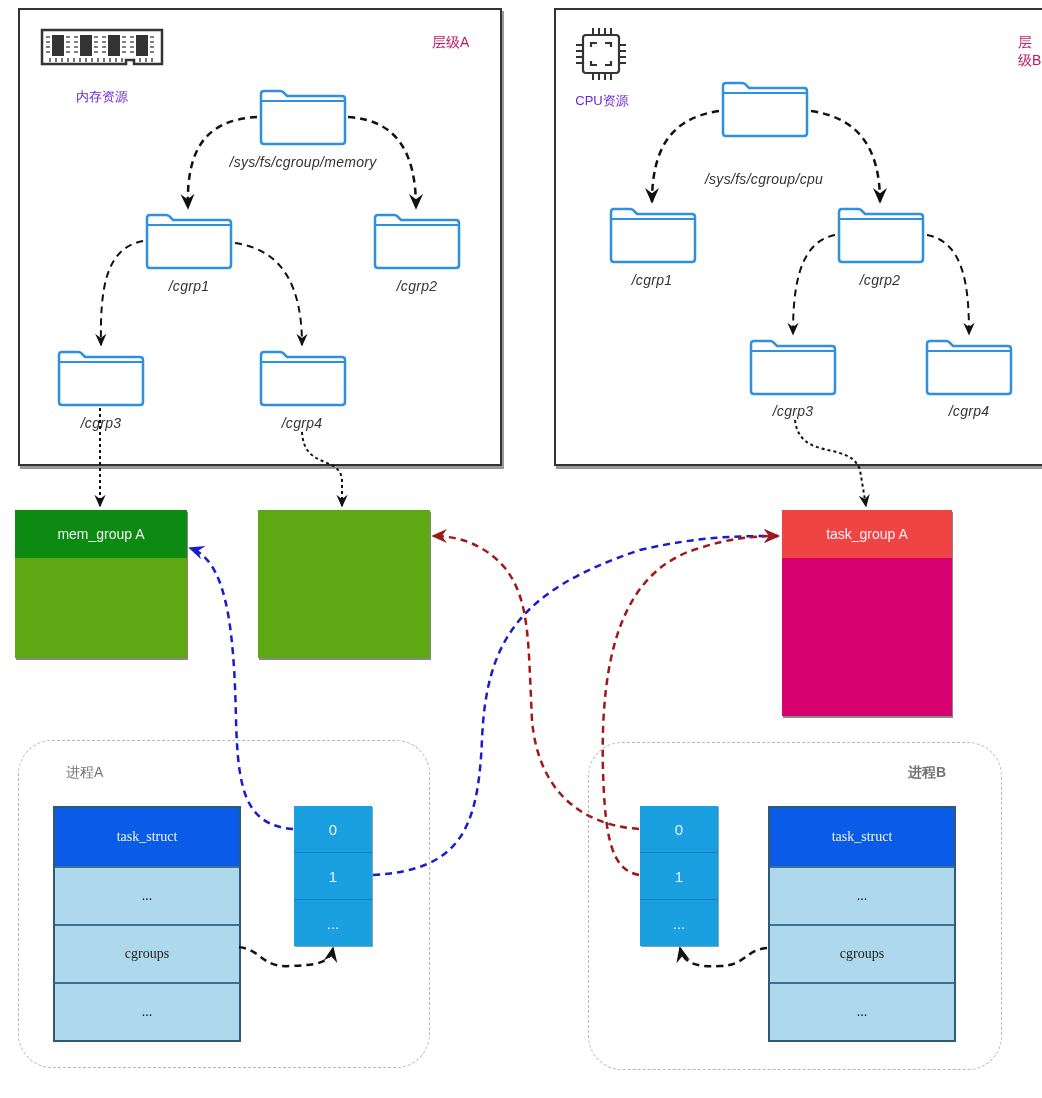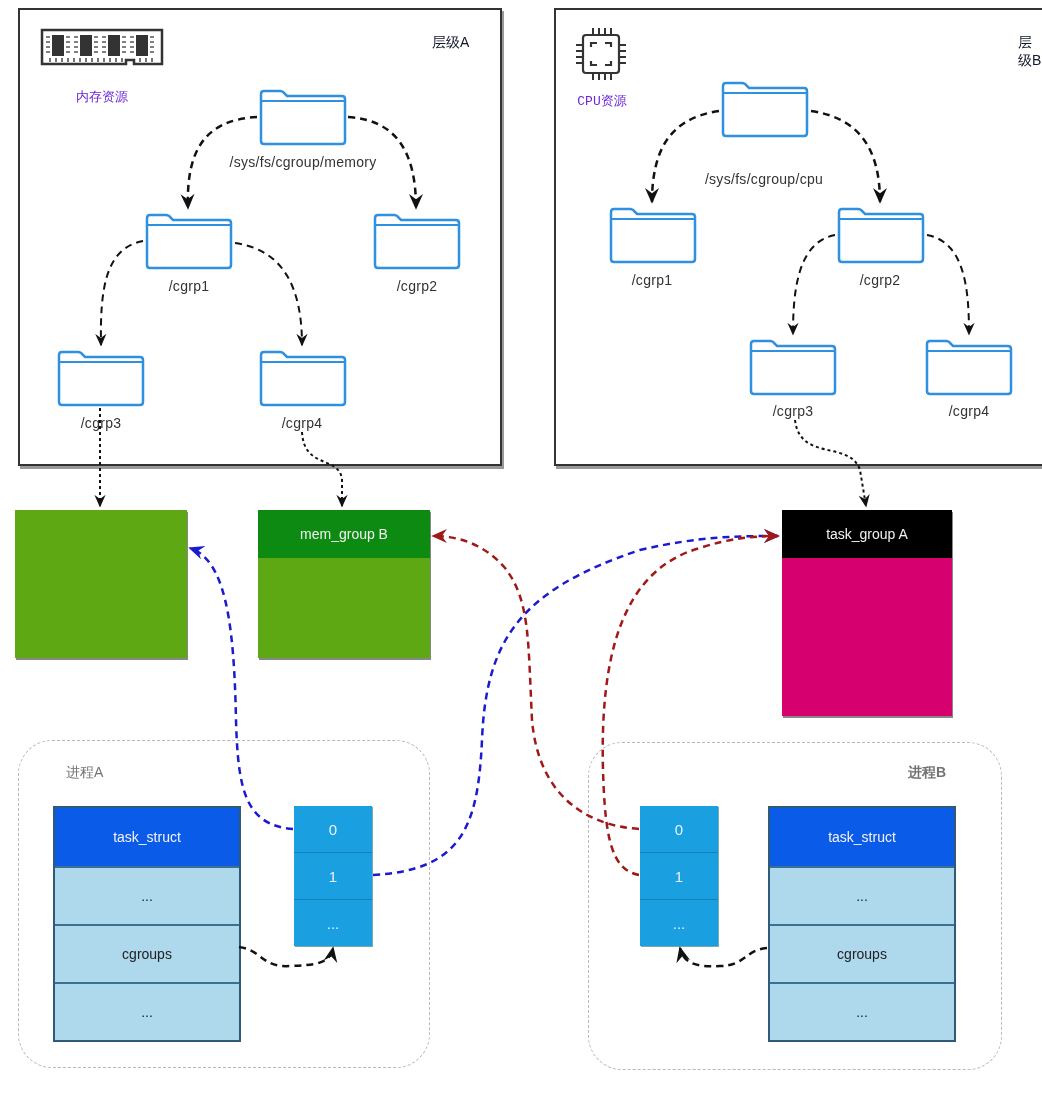--- a/index.html
+++ b/index.html
@@ -3,41 +3,41 @@
 <meta charset="utf-8">
 <style>
   html, body { margin: 0; padding: 0; background: #ffffff; }
   body { width: 1042px; height: 1098px; position: relative; overflow: hidden;
          font-family: "Liberation Sans", "DejaVu Sans", sans-serif; color: #222; }
   .abs { position: absolute; }
 
   
   .panel { position: absolute; background: #fff; border: 2px solid #333;
            box-shadow: 2px 3px 0 #999; }
-  .panel-title { position: absolute; font-size: 14px; color: #0f172a; }
+  .panel-title { position: absolute; font-size: 14px; color: #be185d; }
   .res-label { position: absolute; font-size: 13px; color: #6d28d9; text-align: center; }
 
   
   .folder { position: absolute; width: 90px; height: 58px; }
   .folder svg { width: 90px; height: 58px; display: block; }
   .folder-label { position: absolute; font-size: 14px; color: #333; text-align: center;
-                  white-space: nowrap; transform: translateX(-50%); letter-spacing: 0.3px; }
+                  white-space: nowrap; transform: translateX(-50%); letter-spacing: 0.3px; font-style: italic; }
 
   
   .group { position: absolute; box-shadow: 1px 2px 0 #888; }
   .group-head { height: 48px; display: flex; align-items: center; justify-content: center;
                 color: #f2f2f2; font-size: 14px; }
   .group-body { position: absolute; left: 0; right: 0; bottom: 0; }
 
   
   .proc { position: absolute; border: 1.5px dashed #b8b8b8; border-radius: 34px; }
   .proc-title { position: absolute; font-size: 14px; color: #737373; }
 
   
-  .ts { position: absolute; width: 184px; border: 2px solid #2f5a78; }
+  .ts { position: absolute; width: 184px; border: 2px solid #2f5a78; font-family: Liberation Serif, serif; }
   .ts-row { height: 56px; display: flex; align-items: center; justify-content: center;
             font-size: 14px; color: #222; background: #aed8ec; border-top: 2px solid #3c6f90; }
   .ts-row.head { background: #0a5be8; color: #f4f4f4; border-top: none; height: 58px; }
 
   
   .arr { position: absolute; width: 78px; background: #1aa0e0; box-shadow: 1px 1px 0 #7aa; }
   .arr-cell { height: 46px; display: flex; align-items: center; justify-content: center;
               color: #e8f4fb; font-size: 15px; border-top: 1px solid #1680b6; }
   .arr-cell:first-child { border-top: none; }
 
@@ -172,21 +172,21 @@
         <line x1="1" y1="26" x2="8" y2="26"></line>
         <line x1="1" y1="32" x2="8" y2="32"></line>
         <line x1="1" y1="38" x2="8" y2="38"></line>
       <line x1="44" y1="20" x2="51" y2="20"></line>
         <line x1="44" y1="26" x2="51" y2="26"></line>
         <line x1="44" y1="32" x2="51" y2="32"></line>
         <line x1="44" y1="38" x2="51" y2="38"></line>
     </g>
   </svg>
 </div>
-<div class="res-label" style="left:566px;top:92px;width:72px;font-family:Liberation Mono, monospace;">CPU资源</div>
+<div class="res-label" style="left:566px;top:92px;width:72px;">CPU资源</div>
 
 <div class="folder" style="left:720px;top:80px;">
     <svg viewBox="0 0 90 58">
       <path d="M3 10 V6 Q3 3 6 3 H22 Q25 3 27 6 L29 8 H84 Q87 8 87 11 V53 Q87 56 84 56 H6 Q3 56 3 53 Z" fill="#fff" stroke="#2f8fe0" stroke-width="2.5"></path>
       <line x1="3" y1="13" x2="87" y2="13" stroke="#2f8fe0" stroke-width="2"></line>
     </svg>
   </div>
 <div class="folder-label" style="left:764px;top:146px;margin-top:25px;">/sys/fs/cgroup/cpu</div>
 
 <div class="folder" style="left:608px;top:206px;">
@@ -215,28 +215,28 @@
 
 <div class="folder" style="left:924px;top:338px;">
     <svg viewBox="0 0 90 58">
       <path d="M3 10 V6 Q3 3 6 3 H22 Q25 3 27 6 L29 8 H84 Q87 8 87 11 V53 Q87 56 84 56 H6 Q3 56 3 53 Z" fill="#fff" stroke="#2f8fe0" stroke-width="2.5"></path>
       <line x1="3" y1="13" x2="87" y2="13" stroke="#2f8fe0" stroke-width="2"></line>
     </svg>
   </div>
 <div class="folder-label" style="left:969px;top:403px;">/cgrp4</div>
 
 <div class="group" id="g-mem-a" style="left: 15px; top: 510px; width: 172px; height: 148px; background: rgb(94, 168, 20);">
+  <div class="group-head" style="background: rgb(13, 138, 18);">mem_group A</div>
   <div class="group-body" style="top: 48px; background: rgb(94, 168, 20);"></div>
 </div>
 <div class="group" id="g-mem-b" style="left: 258px; top: 510px; width: 172px; height: 148px; background: rgb(94, 168, 20);">
-  <div class="group-head" style="background: rgb(13, 138, 18);">mem_group B</div>
   <div class="group-body" style="top: 48px; background: rgb(94, 168, 20);"></div>
 </div>
 <div class="group" id="g-task-a" style="left: 782px; top: 510px; width: 170px; height: 206px; background: rgb(214, 0, 110);">
-  <div class="group-head" style="background: #000000;">task_group A</div>
+  <div class="group-head" style="background: #ef4444;">task_group A</div>
   <div class="group-body" style="top: 48px; background: rgb(214, 0, 110);"></div>
 </div>
 
 <div class="proc" style="left:18px;top:740px;width:410px;height:326px;"></div>
 <div class="proc-title" style="left:66px;top:764px;">进程A</div>
 
 <div class="ts" style="left:53px;top:806px;">
   <div class="ts-row head">task_struct</div>
   <div class="ts-row">...</div>
   <div class="ts-row">cgroups</div>

